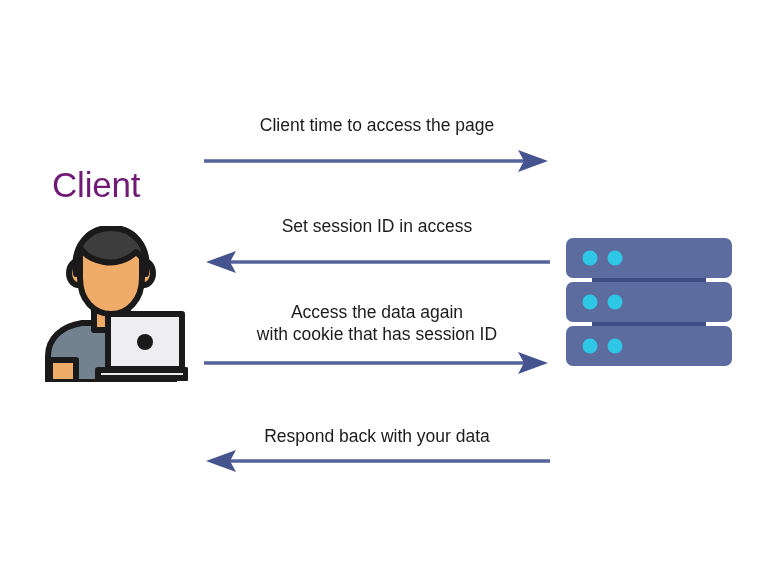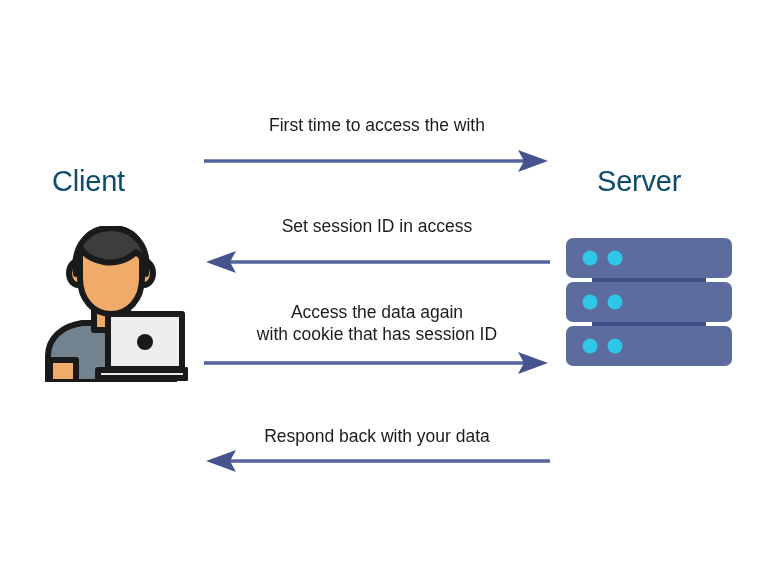--- a/index.html
+++ b/index.html
@@ -17,23 +17,23 @@
     width: 768px;
     height: 588px;
     background: #ffffff;
     overflow: hidden;
   }
 
   
   .endpoint-label {
     position: absolute;
     font-family: "Liberation Sans", sans-serif;
-    font-size: 29px;
+    font-size: 35px;
     font-weight: 400;
-    color: #0c4a6e;
+    color: #701a75;
     letter-spacing: -0.2px;
     white-space: nowrap;
     line-height: 1;
   }
   #client-label { left: 52px;  top: 167px; }
   #server-label { left: 597px; top: 167px; }
 
   
   .message-row {
     position: absolute;
@@ -121,21 +121,20 @@
                C58 34 50 30 46 24 C42 30 40 38 40 48 Z" fill="#3d3d3d" stroke="#1a1a1a" stroke-width="6" stroke-linejoin="round"></path>
 
       <path d="M62 144 L150 144 L150 152 L62 152 Z" fill="#e8e8ea" stroke="#1a1a1a" stroke-width="6" stroke-linejoin="round"></path>
 
       <path d="M72 88 L146 88 L146 143 L72 143 Z" fill="#eeeef0" stroke="#1a1a1a" stroke-width="6" stroke-linejoin="round"></path>
 
       <circle cx="109" cy="116" r="8" fill="#1a1a1a"></circle>
     </svg>
   </div>
 
-  <div id="server-label" class="endpoint-label">Server</div>
 
   <div id="server-icon">
     <svg viewBox="0 0 166 128" width="166" height="128" aria-hidden="true">
 
       <rect x="26" y="38" width="114" height="8" fill="#3e4d84"></rect>
       <rect x="26" y="82" width="114" height="8" fill="#3e4d84"></rect>
 
       <rect x="0" y="0" width="166" height="40" rx="7" fill="#5d6c9e"></rect>
       <circle cx="24" cy="20" r="7.5" fill="#2ec8e6"></circle>
       <circle cx="49" cy="20" r="7.5" fill="#2ec8e6"></circle>
@@ -144,21 +143,21 @@
       <circle cx="24" cy="64" r="7.5" fill="#2ec8e6"></circle>
       <circle cx="49" cy="64" r="7.5" fill="#2ec8e6"></circle>
 
       <rect x="0" y="88" width="166" height="40" rx="7" fill="#5d6c9e"></rect>
       <circle cx="24" cy="108" r="7.5" fill="#2ec8e6"></circle>
       <circle cx="49" cy="108" r="7.5" fill="#2ec8e6"></circle>
     </svg>
   </div>
 
   <div id="row-1" class="message-row">
-    <div class="message-caption">First time to access the with</div>
+    <div class="message-caption">Client time to access the page</div>
     <svg class="arrow-svg" width="348" height="22" viewBox="0 0 348 22">
       <line x1="1" y1="11" x2="325" y2="11" stroke="#54639c" stroke-width="3.4"></line>
       <path d="M345 11 L315 0 L321 11 L315 22 Z" fill="#45548f"></path>
     </svg>
   </div>
 
   <div id="row-2" class="message-row">
     <div class="message-caption">Set session ID in access</div>
     <svg class="arrow-svg" width="348" height="22" viewBox="0 0 348 22">
       <line x1="23" y1="11" x2="347" y2="11" stroke="#54639c" stroke-width="3.4"></line>

